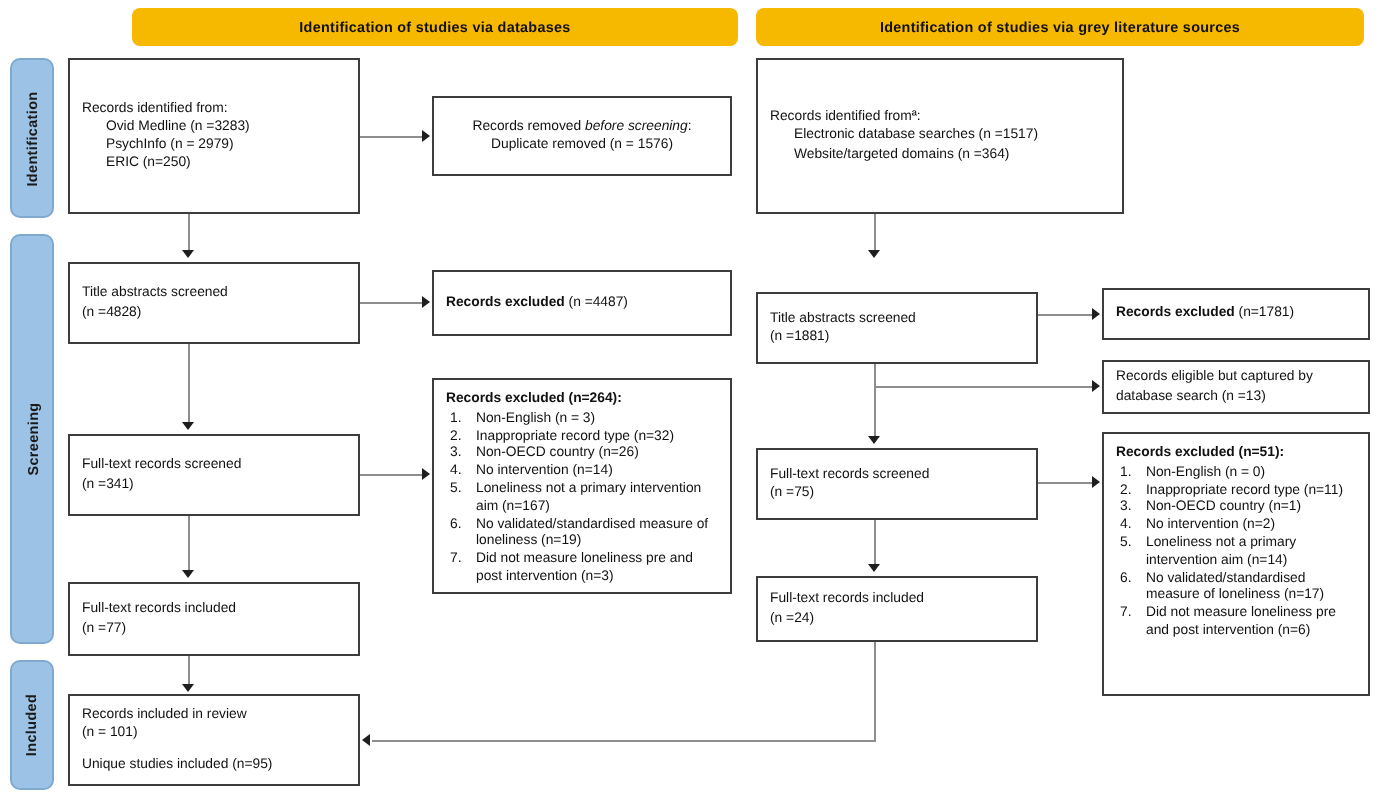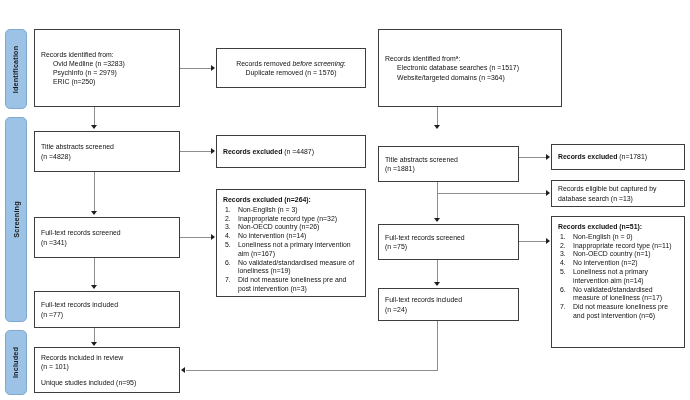--- a/index.html
+++ b/index.html
@@ -58,20 +58,22 @@
   .arw{position:absolute;width:0;height:0;}
   .arw.r{border-top:3.2px solid transparent;border-bottom:3.2px solid transparent;border-left:4.6px solid #1e1e1e;}
   .arw.l{border-top:3.2px solid transparent;border-bottom:3.2px solid transparent;border-right:4.6px solid #1e1e1e;}
   .arw.d{border-left:3.2px solid transparent;border-right:3.2px solid transparent;border-top:4.6px solid #1e1e1e;}
 </style>
 </head>
 <body>
 
 <div class="stage">
 
+  <div class="hdr" style="left:66px;top:4px;width:303px;height:19px;">Identification of studies via databases</div>
+  <div class="hdr" style="left:378px;top:4px;width:304px;height:19px;">Identification of studies via grey literature sources</div>
 
   <div class="tab" style="left:5px;top:29px;width:20px;height:78px;">
     <span>Identification</span>
   </div>
   <div class="tab" style="left:5px;top:117px;width:20px;height:203px;">
     <span>Screening</span>
   </div>
   <div class="tab" style="left:5px;top:330px;width:20px;height:63px;">
     <span>Included</span>
   </div>

